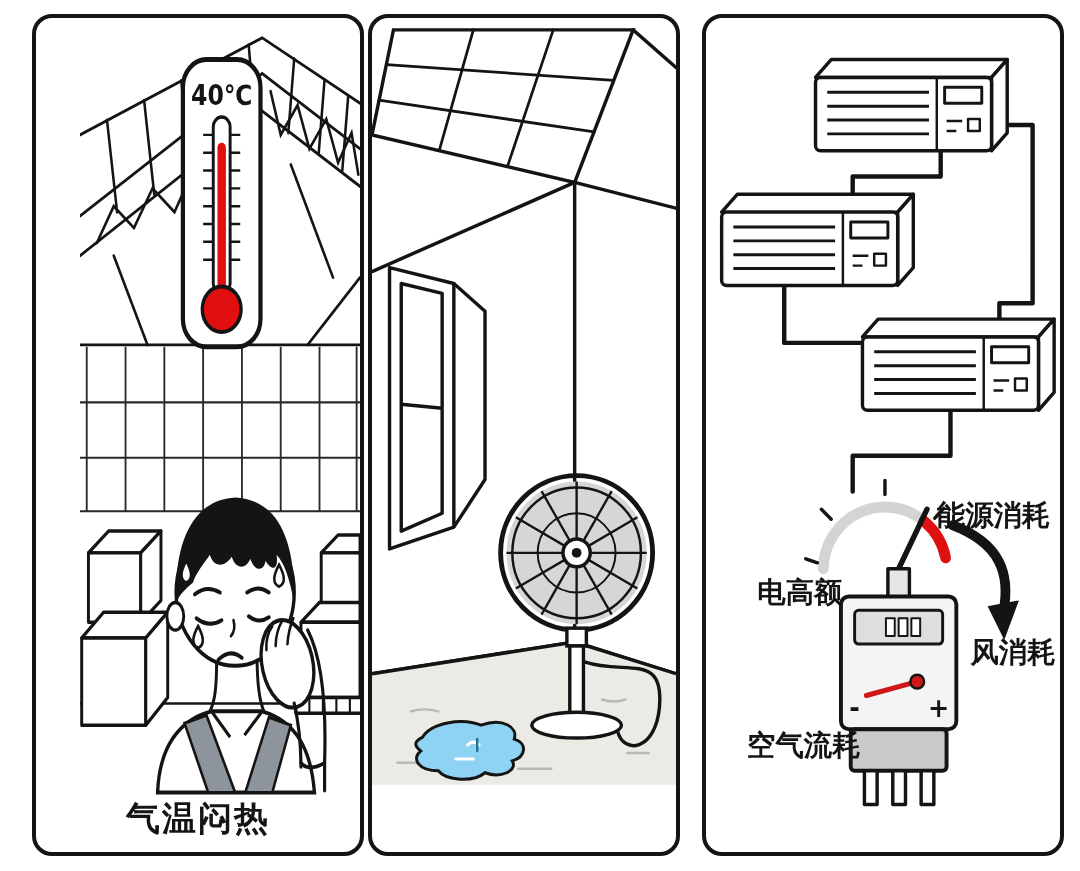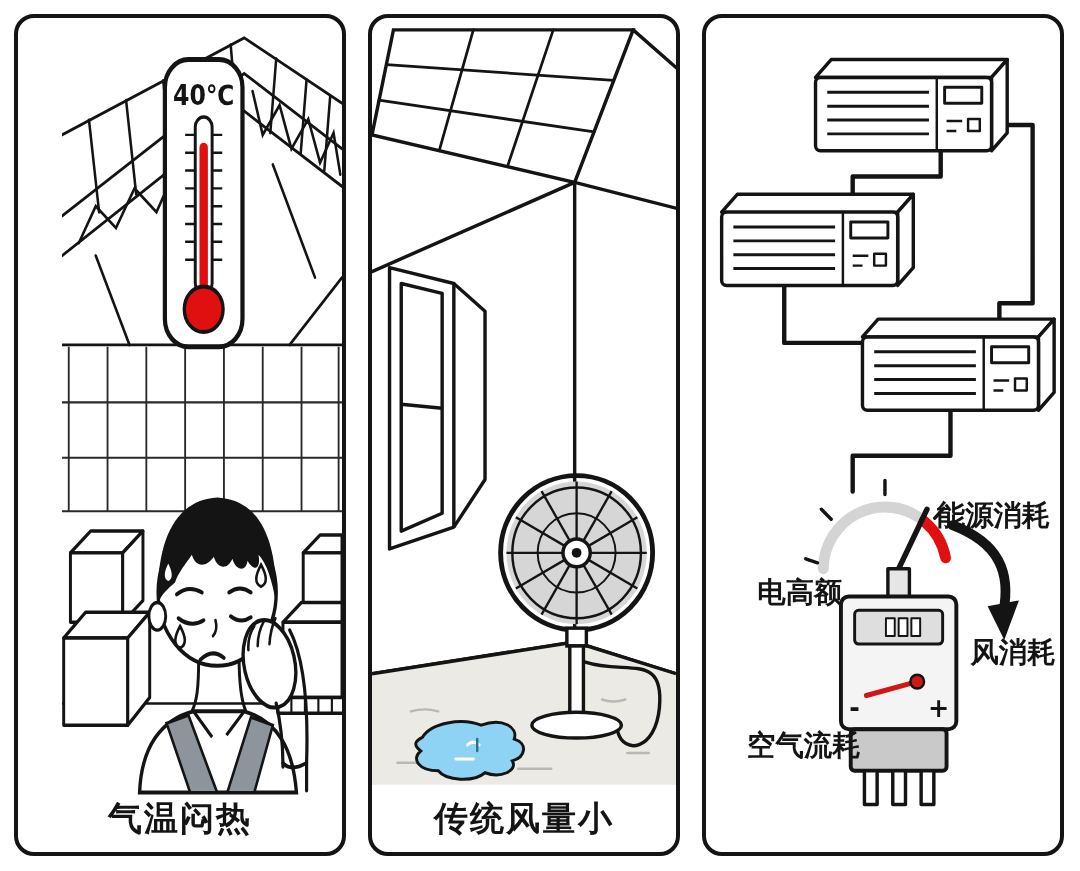--- a/index.html
+++ b/index.html
@@ -1,20 +1,20 @@
 <!DOCTYPE html>
 <html><head>
 <meta charset="utf-8">
 <style>
   html,body{margin:0;padding:0;background:#ffffff;}
   .canvas{position:relative;width:1080px;height:871px;background:#ffffff;
           font-family:"DejaVu Sans","Liberation Sans",sans-serif;overflow:hidden;}
   .panel{position:absolute;top:14px;height:842px;background:#ffffff;
          border:4px solid #141414;border-radius:20px;box-sizing:border-box;overflow:hidden;}
-  .p1{left:14px;width:332px;padding-left:44px;}
+  .p1{left:32px;width:332px;padding-left:44px;}
   .p2{left:368px;width:312px;}
   .p3{left:702px;width:362px;}
   .panel svg{display:block;width:100%;height:100%;}
   .caption{position:absolute;left:0;right:0;bottom:10px;text-align:center;
            font-size:34px;font-weight:700;color:#141414;letter-spacing:2px;}
   text{font-family:"DejaVu Sans","Liberation Sans",sans-serif;fill:#141414;}
 </style>
 </head>
 <body>
 
@@ -189,21 +189,20 @@
         <circle cx="210" cy="540" r="40" fill="none" stroke="#141414" stroke-width="2"></circle>
         <circle cx="210" cy="540" r="66" fill="none" stroke="#141414" stroke-width="2.5"></circle>
         <circle cx="210" cy="540" r="78" fill="none" stroke="#141414" stroke-width="5"></circle>
         <circle cx="210" cy="540" r="14" fill="#ffffff" stroke="#141414" stroke-width="3.5"></circle>
         <circle cx="210" cy="540" r="5" fill="#141414"></circle>
         <rect x="200" y="616" width="20" height="18" fill="#ffffff" stroke="#141414" stroke-width="3.5"></rect>
         <rect x="203" y="634" width="14" height="72" fill="#ffffff" stroke="#141414" stroke-width="3.5"></rect>
         <ellipse cx="210" cy="714" rx="46" ry="13" fill="#ffffff" stroke="#141414" stroke-width="3.5"></ellipse>
       </g>
     </svg>
-    <div class="caption">传统风量小</div>
   </div>
 
   <div class="panel p3">
     <svg viewBox="0 0 362 842" preserveAspectRatio="none">
 
       <g fill="none" stroke="#141414" stroke-width="4.5" stroke-linejoin="round" stroke-linecap="round">
         <polyline points="240,134 240,160 150,160 150,178"></polyline>
         <polyline points="308,108 334,108 334,288 300,288 300,304"></polyline>
         <polyline points="80,270 80,328 160,328"></polyline>
         <polyline points="250,396 250,442 150,442 150,478"></polyline>

